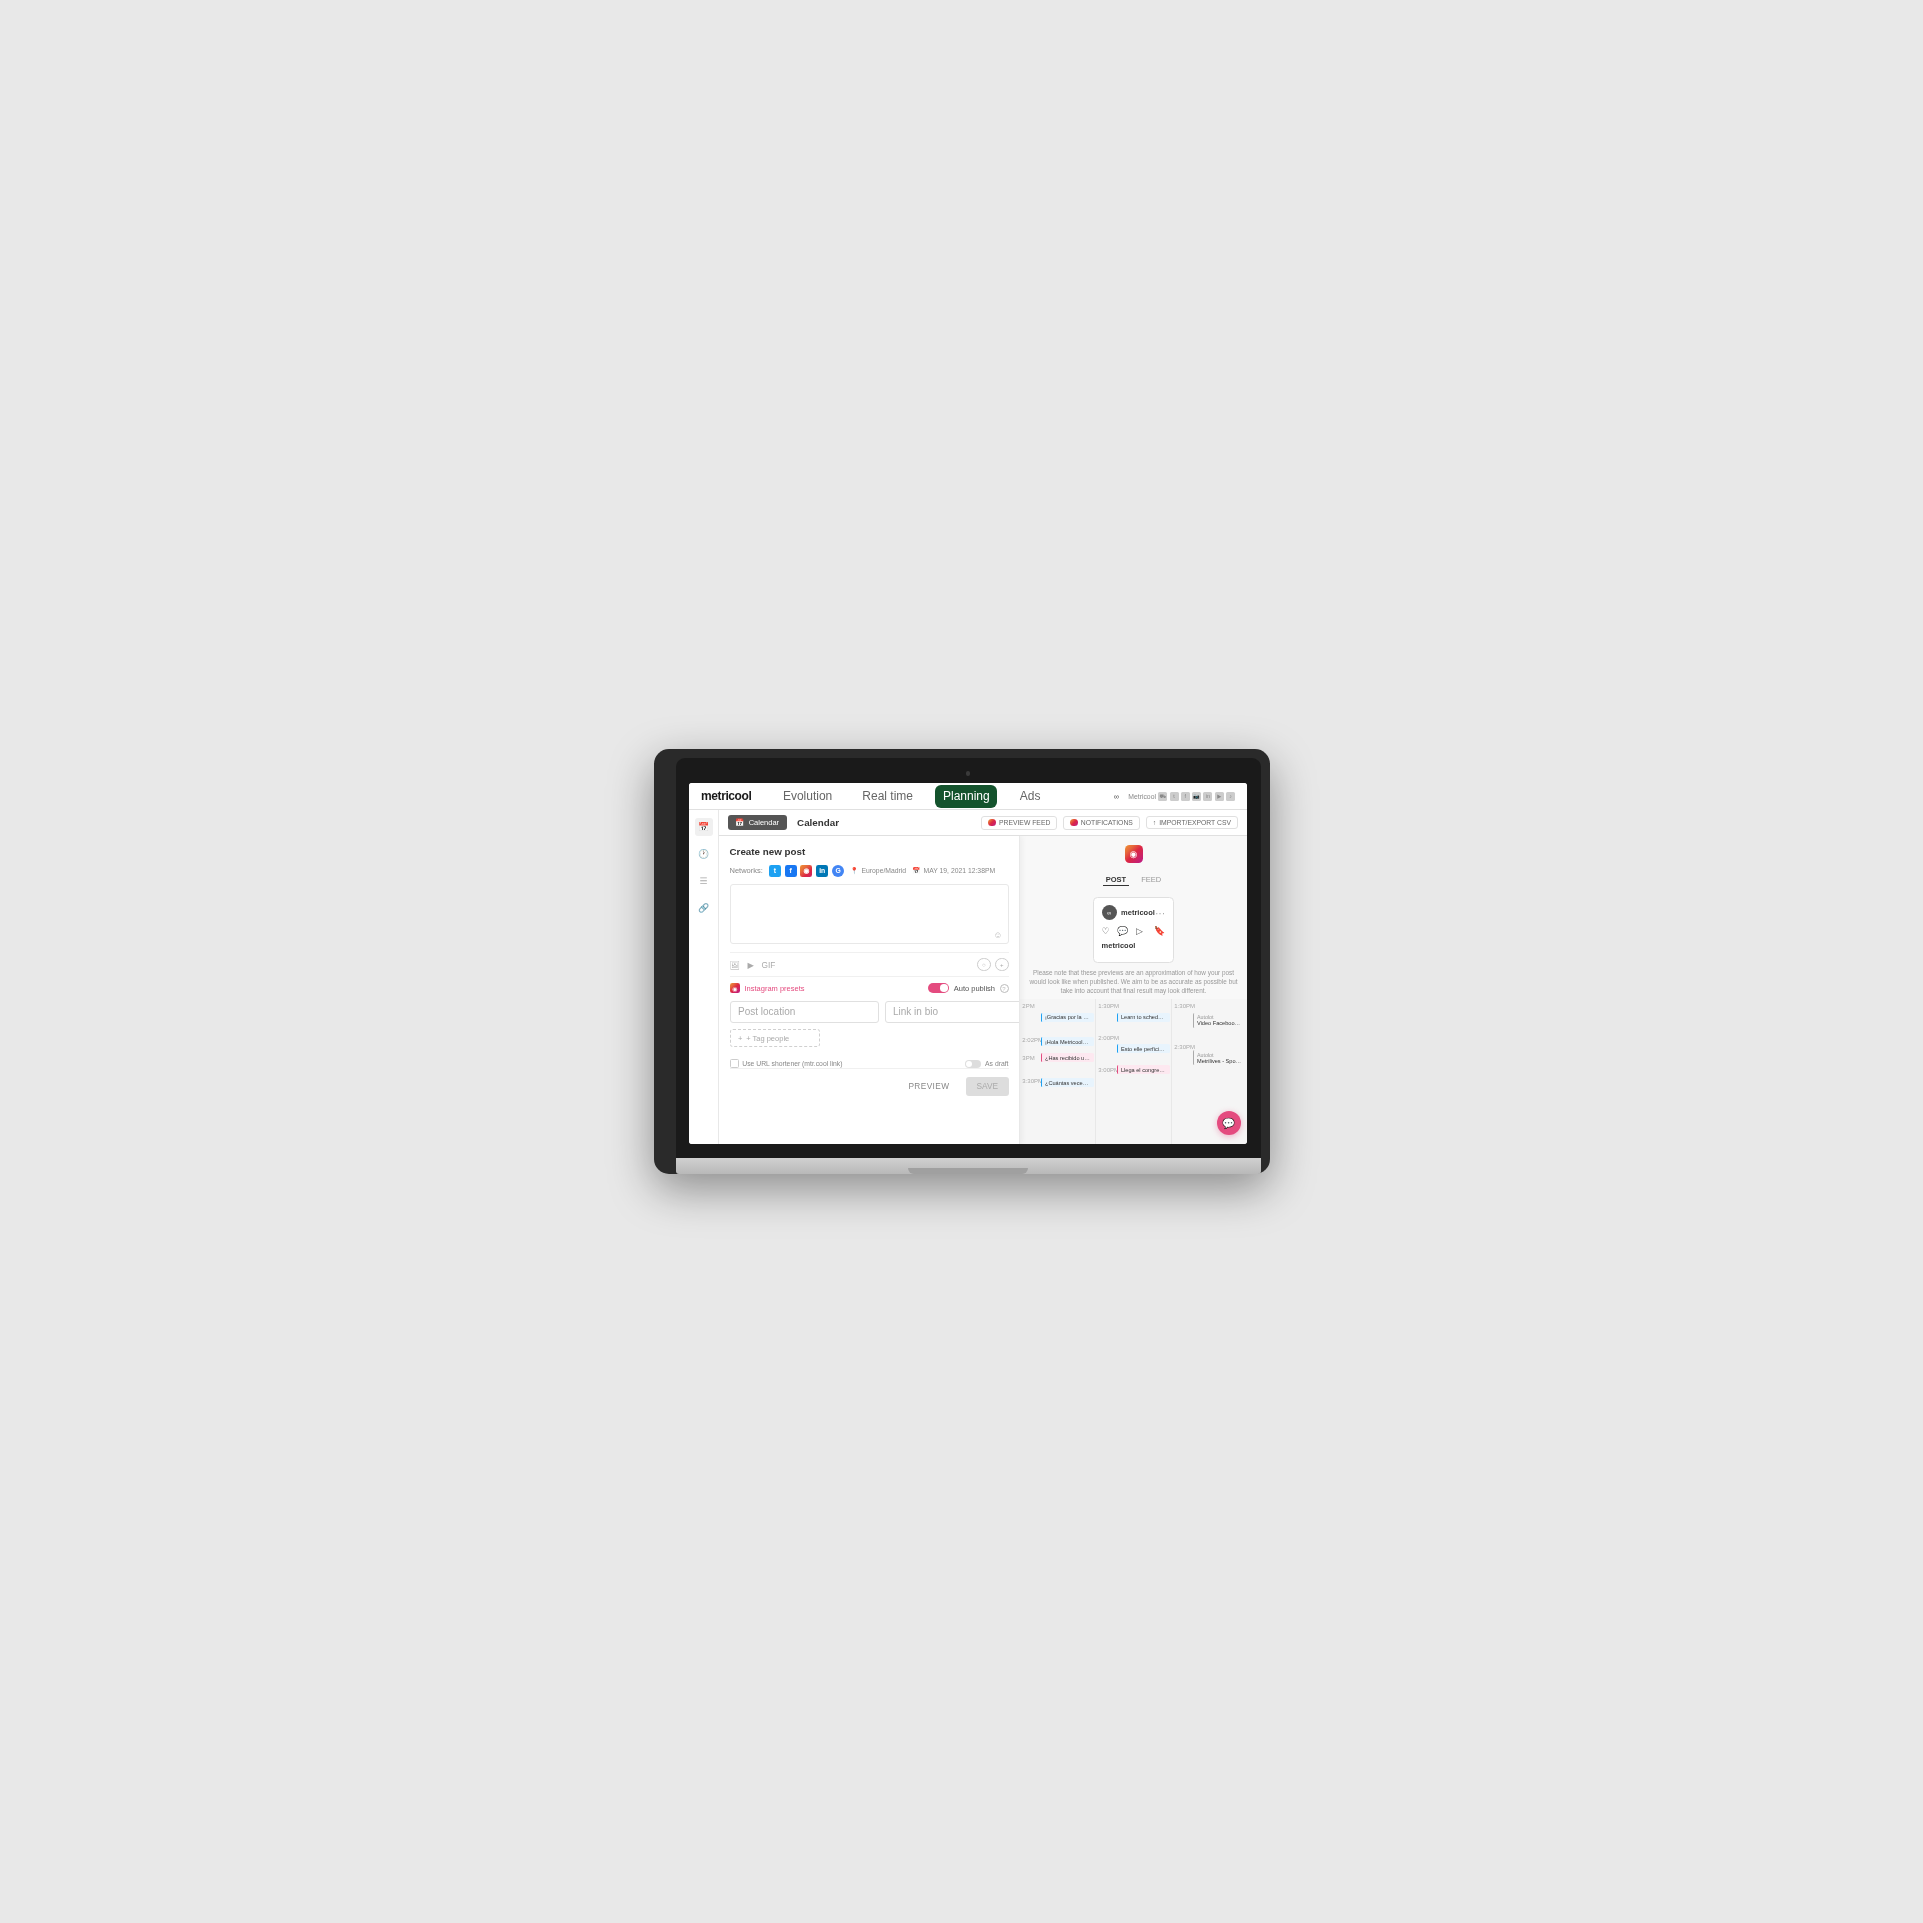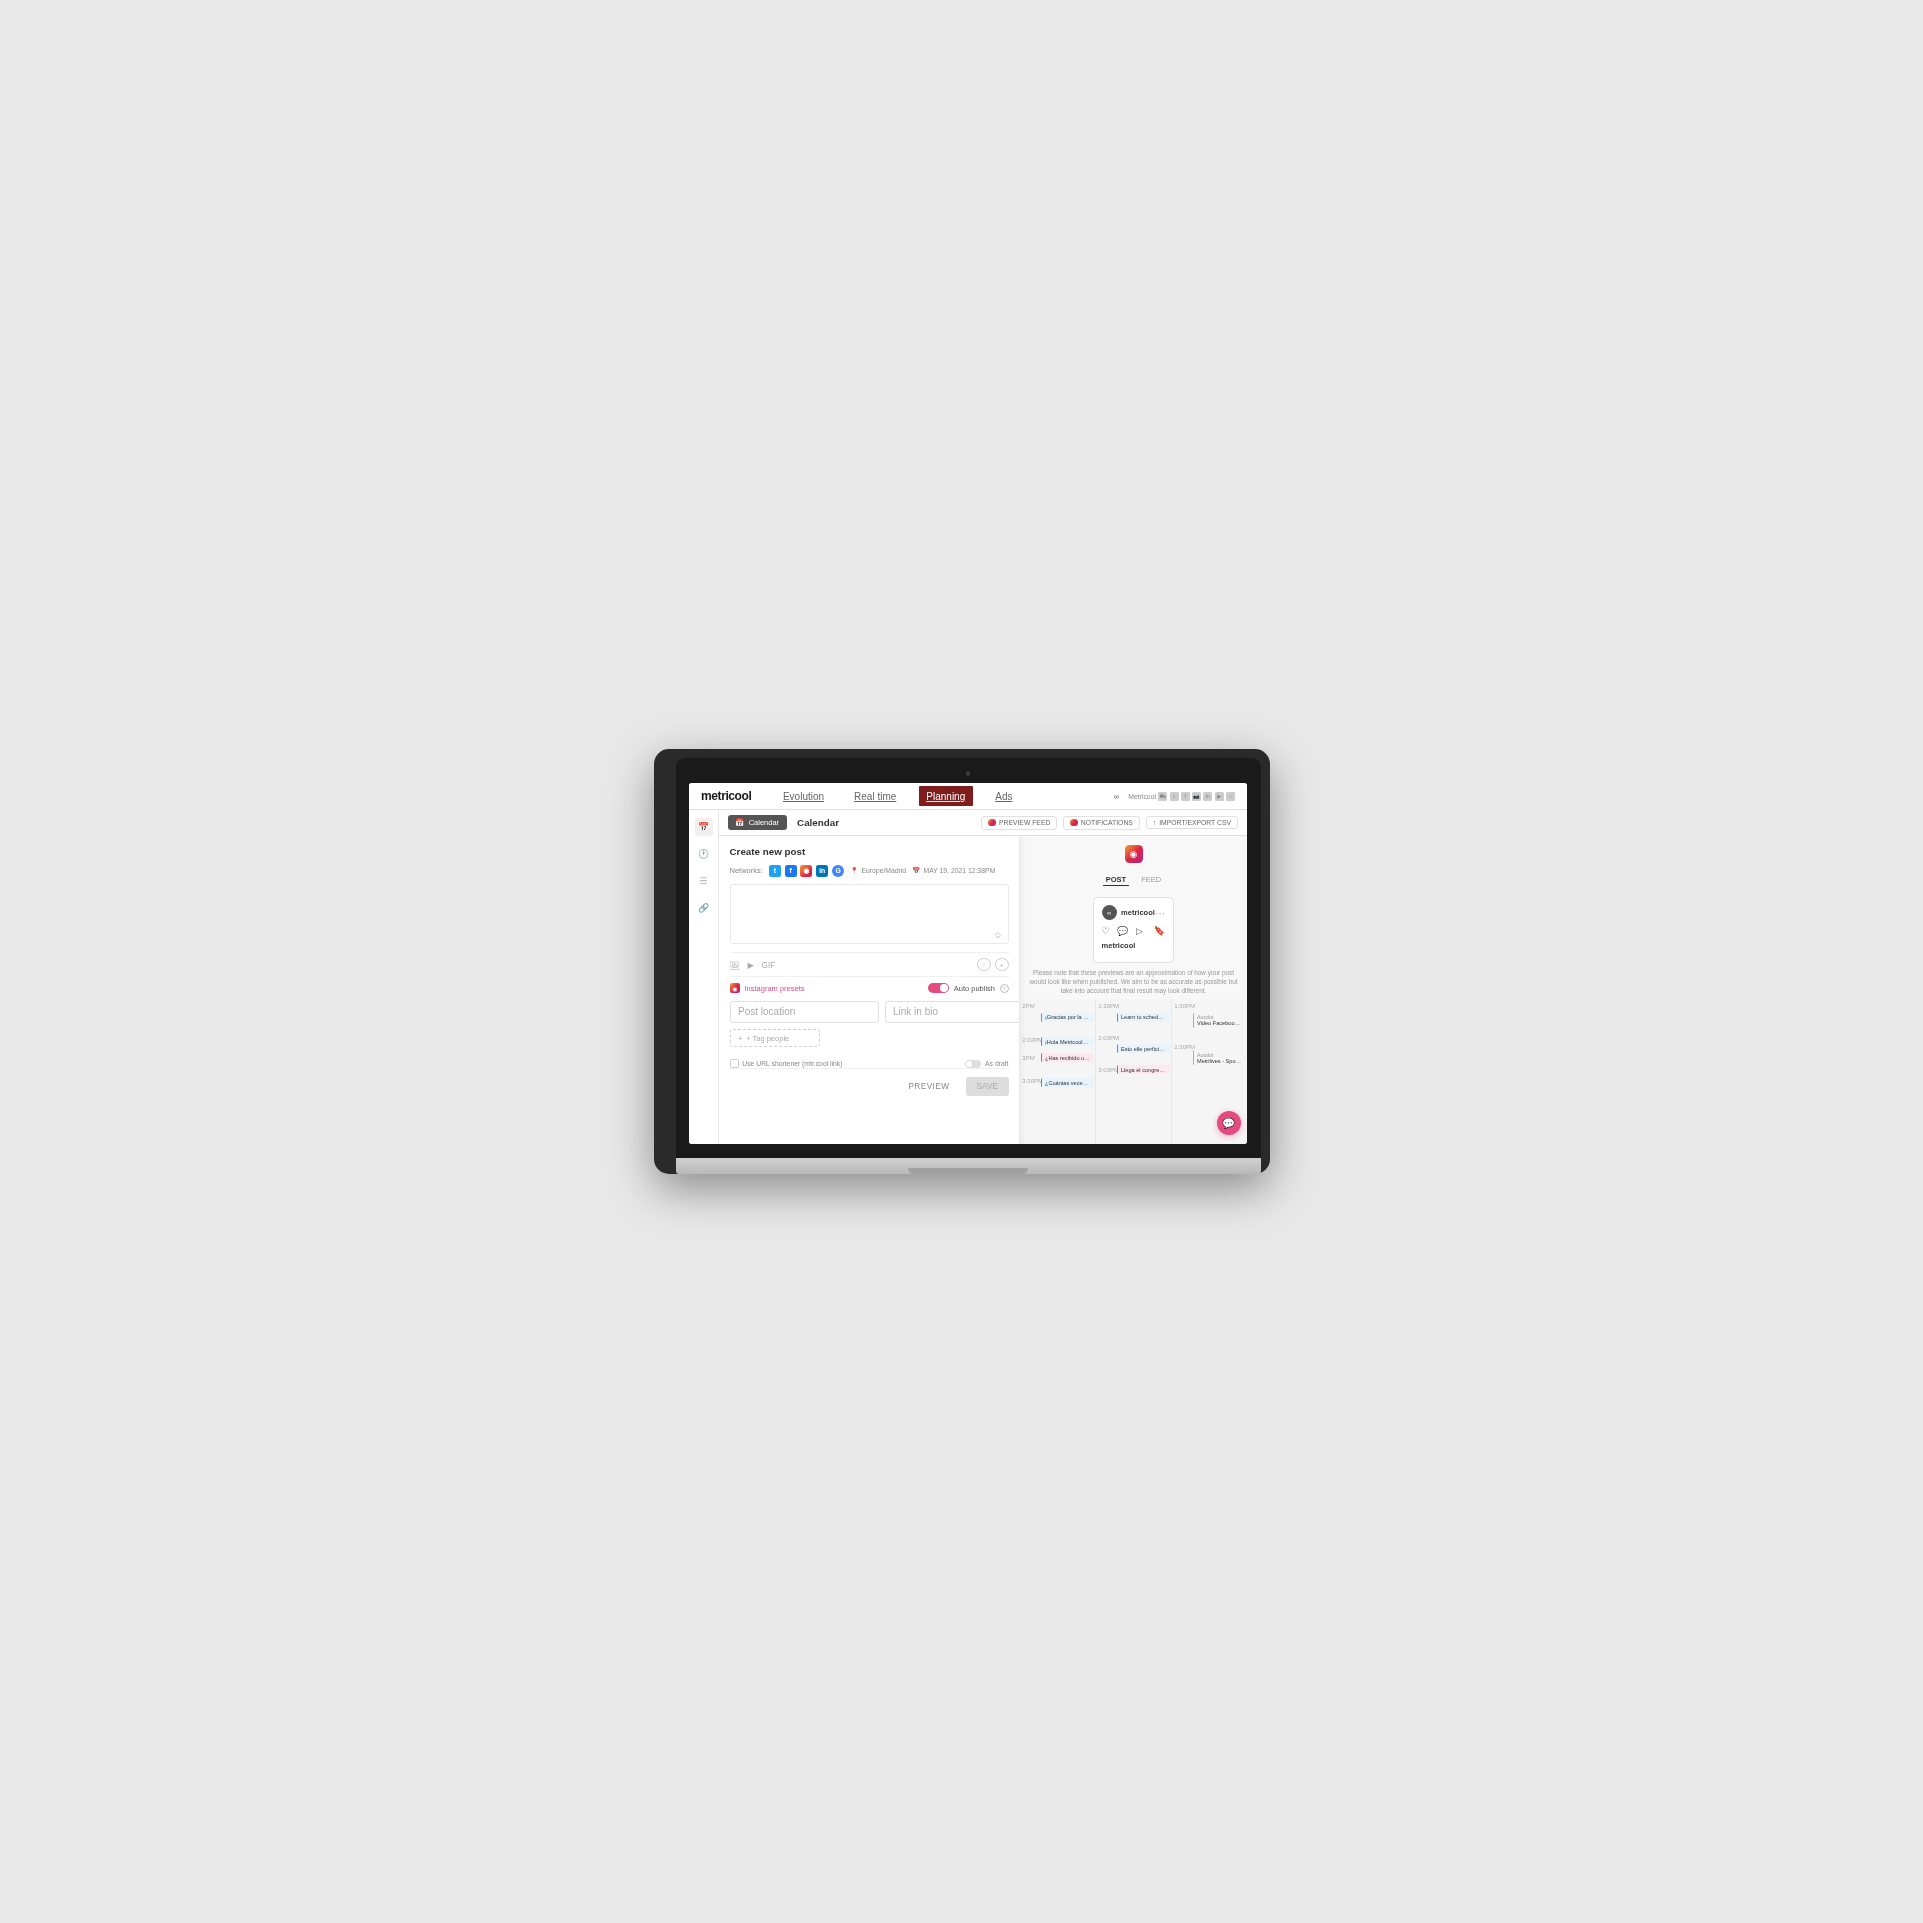--- a/index.html
+++ b/index.html
@@ -90,32 +90,31 @@
       letter-spacing: -0.4px;
     }
 
     .nav-links {
       display: flex;
       gap: 15px;
       align-items: center;
     }
 
     .nav-link {
-      font-size: 10px;
+      font-size: 12px;
       color: #666;
       cursor: pointer;
       padding: 4.5px 7.5px;
       border-radius: 3px;
-      text-decoration: underline;
     }
 
     .nav-link.active {
-      background: #7f1d1d;
+      background: #14532d;
       color: #fff;
-      border-radius: 1px;
+      border-radius: 6px;
     }
 
     .nav-right {
       margin-left: auto;
       display: flex;
       align-items: center;
       gap: 6px;
     }
 
     .nav-brand-icons {

